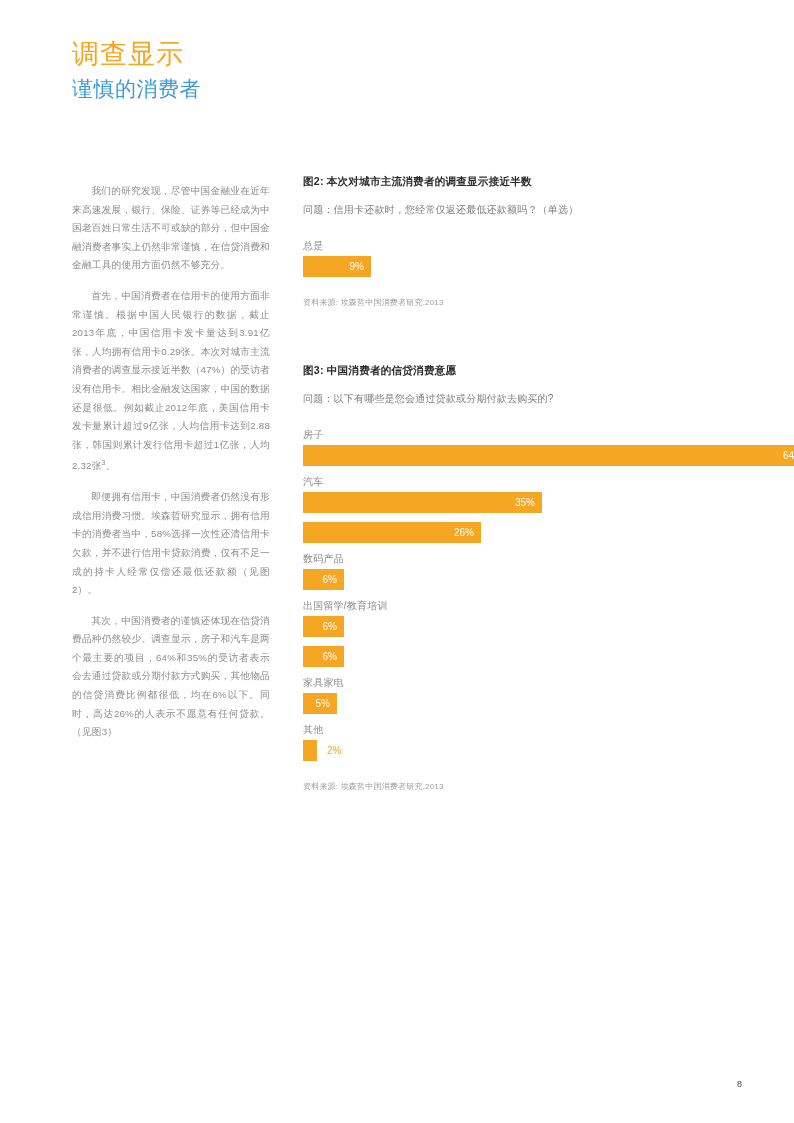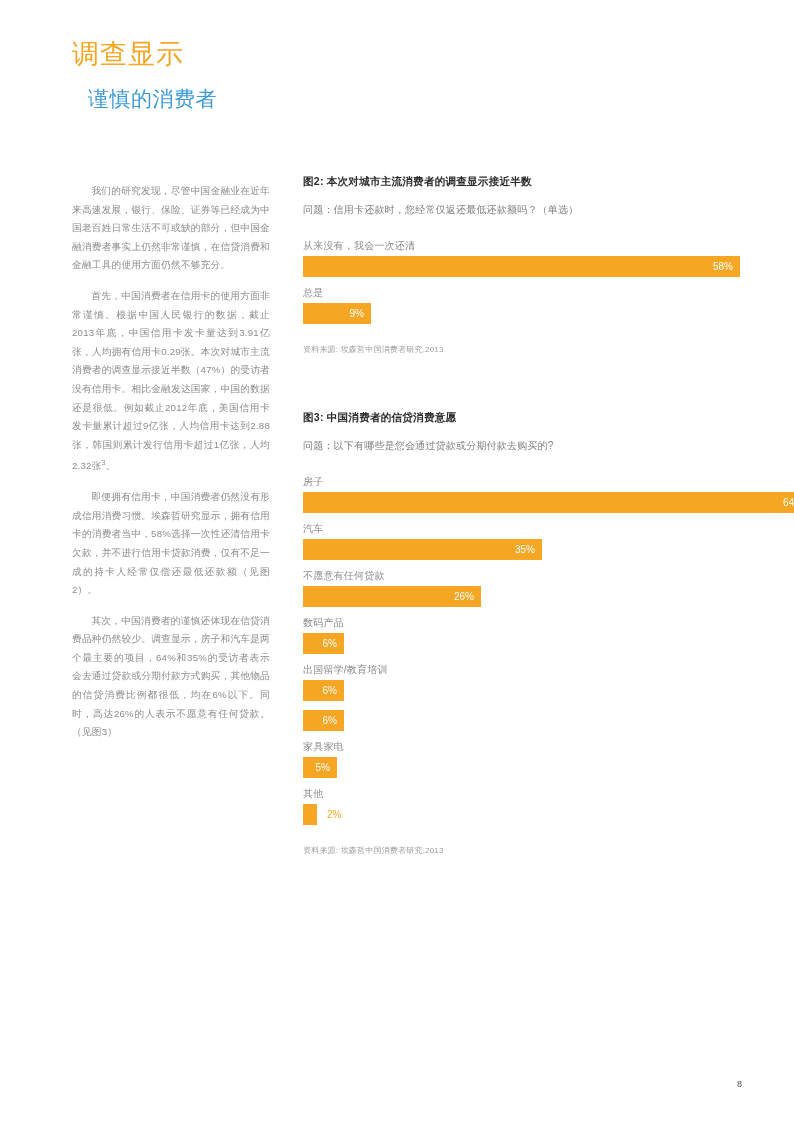--- a/index.html
+++ b/index.html
@@ -30,21 +30,21 @@
     font-weight: 400;
     letter-spacing: 1px;
     margin: 0 0 6px 0;
   }
   .insight-subtitle {
     font-size: 21px;
     line-height: 1.2;
     color: #3C9BD6;
     font-weight: 400;
     letter-spacing: 0.5px;
-    margin: 16px;
+    margin: 0;
   }
 
   
   .left-column {
     position: absolute;
     left: 72px;
     top: 182px;
     width: 198px;
   }
   .body-para {
@@ -160,28 +160,20 @@
   <p class="body-para">其次，中国消费者的谨慎还体现在信贷消费品种仍然较少。调查显示，房子和汽车是两个最主要的项目，64%和35%的受访者表示会去通过贷款或分期付款方式购买，其他物品的信贷消费比例都很低，均在6%以下。同时，高达26%的人表示不愿意有任何贷款。（见图3）</p>
 </div>
 
 <div class="right-column">
 
   <div class="figure-block">
     <div class="figure-title">图2: 本次对城市主流消费者的调查显示接近半数</div>
     <div class="figure-question">问题：信用卡还款时，您经常仅返还最低还款额吗？（单选）</div>
     <div class="bars">
         <div class="bar-row">
-          <div class="bar-label">从来没有，我会一次还清</div>
-          <div class="bar-track">
-            <div class="bar-fill" style="width: 437px;">
-              <span class="bar-value-inside">58%</span>
-            </div>
-          </div>
-        </div>
-        <div class="bar-row">
           <div class="bar-label">总是</div>
           <div class="bar-track">
             <div class="bar-fill" style="width: 68px;">
               <span class="bar-value-inside">9%</span>
             </div>
           </div>
         </div>
       </div>
     <div class="figure-source">资料来源: 埃森哲中国消费者研究,2013</div>
   </div>
@@ -202,21 +194,20 @@
         </div>
         <div class="bar-row">
           <div class="bar-label">汽车</div>
           <div class="bar-track">
             <div class="bar-fill" style="width: 239px;">
               <span class="bar-value-inside">35%</span>
             </div>
           </div>
         </div>
         <div class="bar-row">
-          <div class="bar-label">不愿意有任何贷款</div>
           <div class="bar-track">
             <div class="bar-fill" style="width: 178px;">
               <span class="bar-value-inside">26%</span>
             </div>
           </div>
         </div>
         <div class="bar-row">
           <div class="bar-label">数码产品</div>
           <div class="bar-track">
             <div class="bar-fill" style="width: 41px;">

